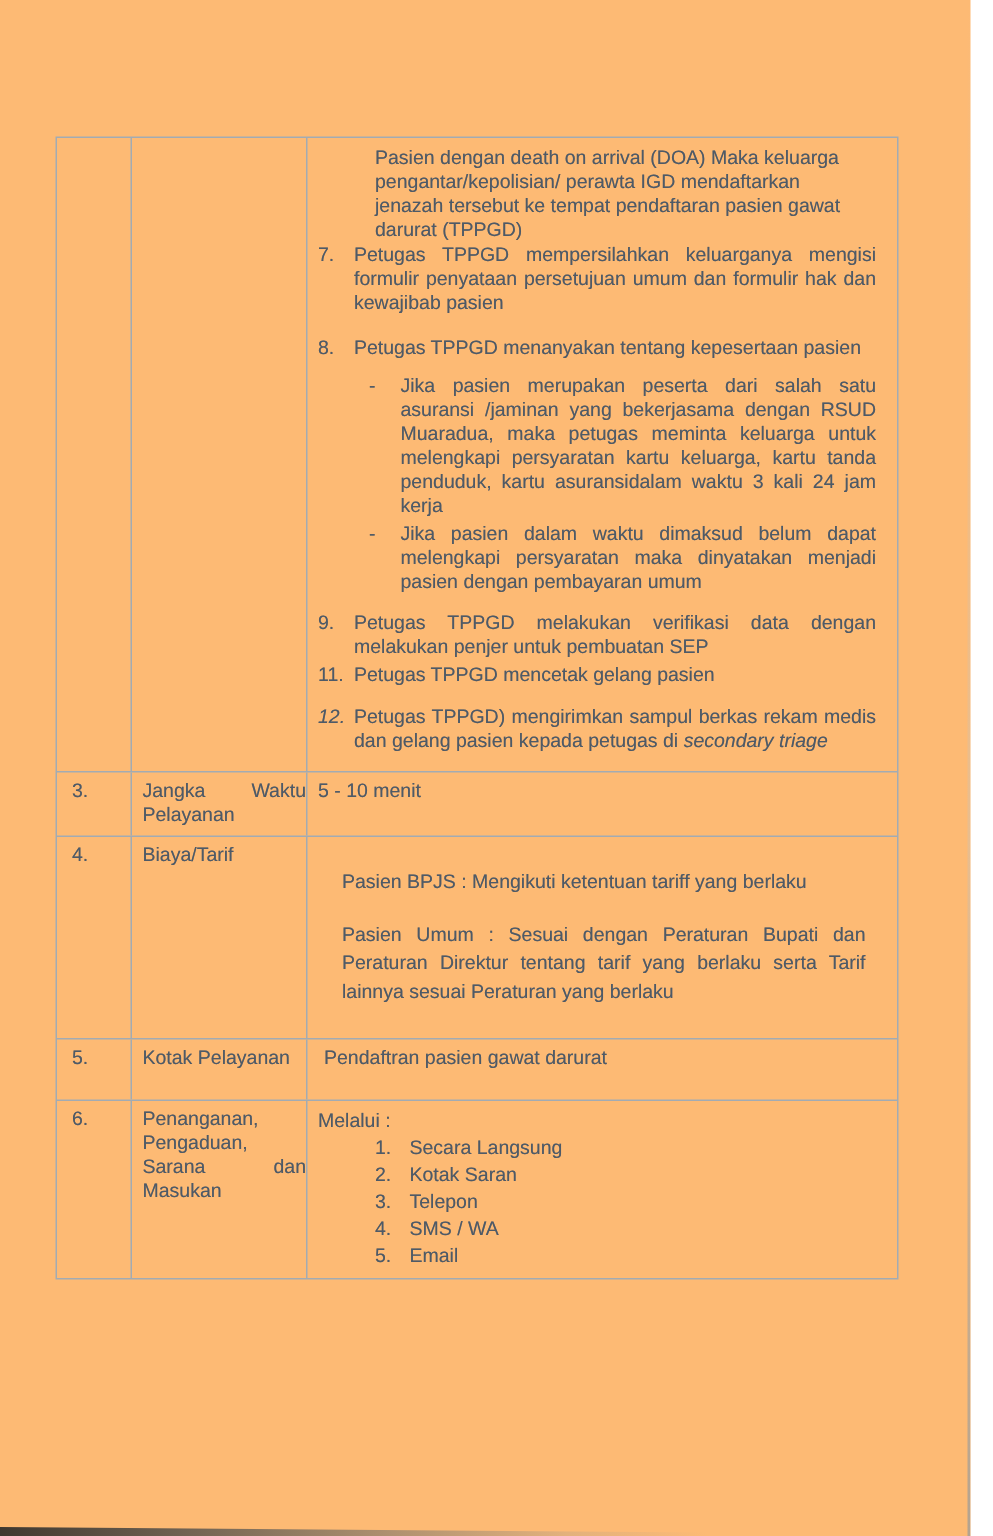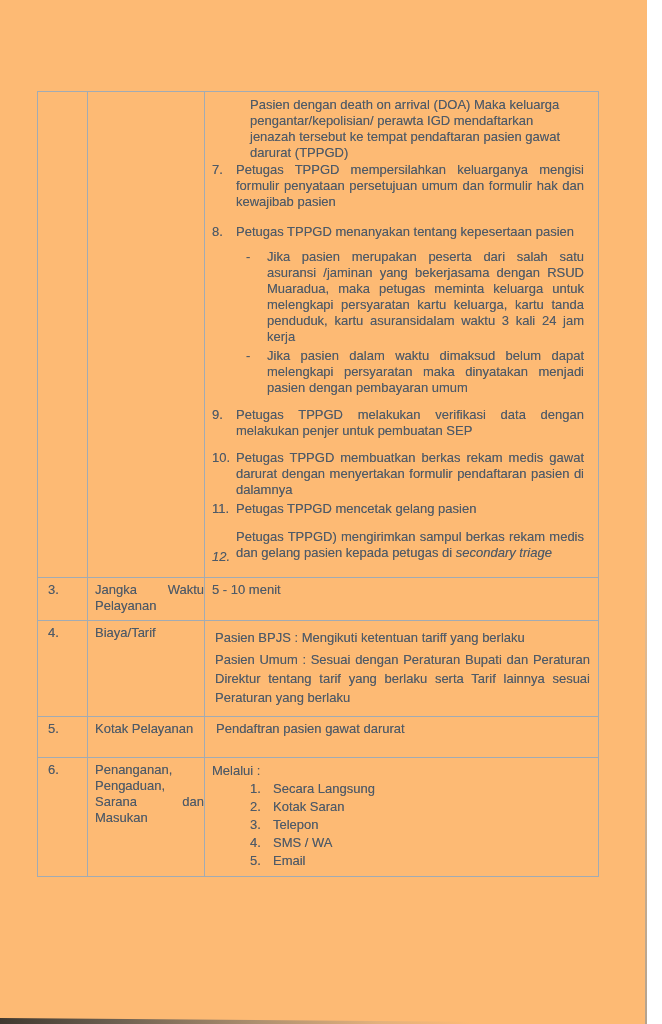--- a/index.html
+++ b/index.html
@@ -47,33 +47,33 @@
   
   .proc-cell { padding: 5px 14px 12px 7px; }
   .cont-para {
     margin: 0 0 0 38px;
     width: 330px;
   }
   .p-item { display: flex; margin-top: 11px; }
   .p-item.first { margin-top: 1px; }
   .p-num { flex: 0 0 24px; }
   .p-txt { flex: 1; text-align: justify; text-align-last: left; }
-  .italic { font-style: italic; margin-top: 20px; }
+  .italic { font-style: italic; }
 
   .bullet-list { margin: 9px 0 0 34px; }
   .bullet { display: flex; }
   .bullet + .bullet { margin-top: 3px; }
   .b-dash { flex: 0 0 21px; }
   .b-txt { flex: 1; text-align: justify; text-align-last: left; }
 
   
   .r3 .cell { min-height: 28px; }
   .r4 .c-content { line-height: 19px; padding-right: 5px; }
   .r4 .cell { min-height: 80px; }
-  .r4 p { margin: 3px; }
+  .r4 p { margin: 16px; }
   .r4 p.justify { text-align: justify; text-align-last: left; }
   .r5 .cell { min-height: 30px; }
   .r5 .c-content { padding-left: 11px; }
   .r6 .c-content { line-height: 18px; }
   .chan-list { margin: 0 0 0 38px; padding: 0; }
   .chan { display: flex; }
   .chan-no { flex: 0 0 23px; }
 
   
   .scan-edge-bottom {
@@ -131,24 +131,20 @@
             <span class="b-dash">-</span>
             <span class="b-txt">Jika pasien dalam waktu dimaksud belum dapat melengkapi persyaratan maka dinyatakan menjadi pasien dengan pembayaran umum</span>
           </div>
         </div>
 
         <div class="p-item">
           <span class="p-num">9.</span>
           <span class="p-txt">Petugas TPPGD melakukan verifikasi data dengan melakukan penjer untuk pembuatan SEP</span>
         </div>
 
-        <div class="p-item">
-          <span class="p-num">10.</span>
-          <span class="p-txt">Petugas TPPGD membuatkan berkas rekam medis gawat darurat dengan menyertakan formulir pendaftaran pasien di dalamnya</span>
-        </div>
 
         <div class="p-item" style="margin-top:3px;">
           <span class="p-num">11.</span>
           <span class="p-txt">Petugas TPPGD mencetak gelang pasien</span>
         </div>
 
         <div class="p-item" style="margin-top:12px;">
           <span class="p-num italic">12.</span>
           <span class="p-txt"><span>Petugas TPPGD) mengirimkan sampul berkas rekam medis dan gelang pasien kepada petugas di </span><span class="italic">secondary triage</span></span>
         </div>

